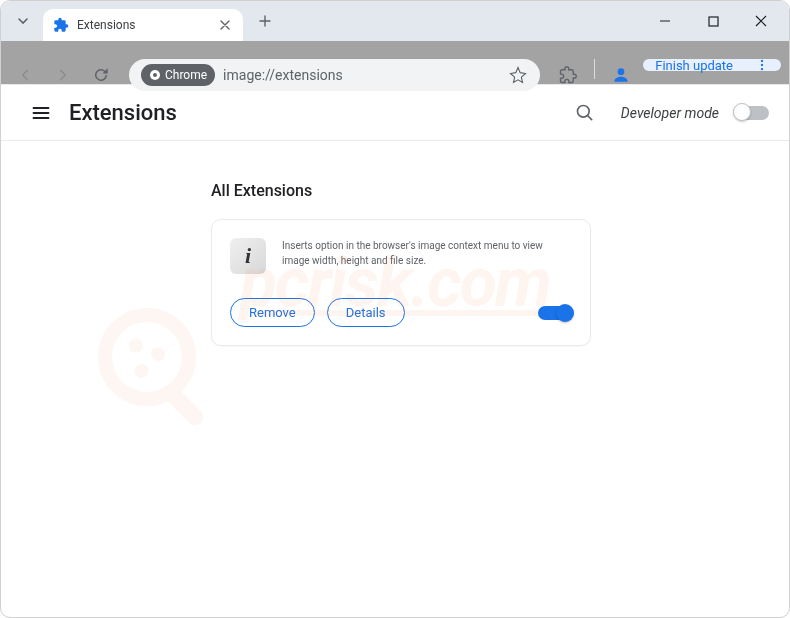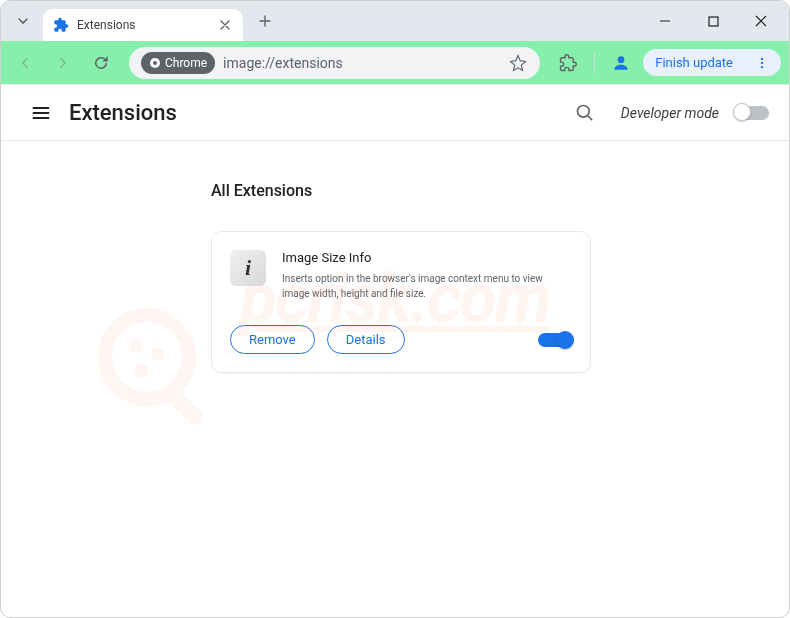--- a/index.html
+++ b/index.html
@@ -10,21 +10,21 @@
 .tab-dropdown { width: 28px; height: 28px; display: flex; align-items: center; justify-content: center; border-radius: 6px; cursor: pointer; }
 .tab { background: #fff; height: 32px; border-radius: 10px 10px 0 0; display: flex; align-items: center; padding: 0 10px; margin-left: 6px; min-width: 200px; position: relative; margin-top: 8px; }
 .tab-icon { width: 16px; height: 16px; margin-right: 8px; }
 .tab-title { font-size: 12px; color: #3c4043; flex: 1; }
 .tab-close { width: 16px; height: 16px; display: flex; align-items: center; justify-content: center; cursor: pointer; }
 .new-tab { width: 28px; height: 28px; display: flex; align-items: center; justify-content: center; cursor: pointer; margin-left: 8px; border-radius: 50%; }
 .win-controls { margin-left: auto; display: flex; gap: 8px; }
 .win-btn { width: 40px; height: 30px; display: flex; align-items: center; justify-content: center; cursor: pointer; }
 
 
-.toolbar { height: 44px; background: #86efac; display: flex; align-items: center; padding: 0 8px; gap: 6px; border-bottom: 1px solid #e8eaed; }
+.toolbar { height: 44px; background: #a3a3a3; display: flex; padding: 18px 8px; gap: 6px; border-bottom: 1px solid #e8eaed; }
 .nav-btn { width: 32px; height: 32px; display: flex; align-items: center; justify-content: center; border-radius: 50%; cursor: pointer; }
 .nav-btn.disabled { opacity: 0.35; cursor: default; }
 .omnibox { flex: 1; height: 32px; background: #f1f3f4; border-radius: 16px; display: flex; align-items: center; padding: 0 12px; gap: 8px; margin: 0 6px; }
 .chrome-chip { display: flex; align-items: center; gap: 4px; background: #5f6368; color: #fff; font-size: 12px; padding: 2px 8px; border-radius: 12px; height: 22px; }
 .url-text { font-size: 14px; color: #5f6368; flex: 1; }
 .omni-icon { width: 20px; height: 20px; display: flex; align-items: center; justify-content: center; cursor: pointer; }
 .toolbar-icon { width: 32px; height: 32px; display: flex; align-items: center; justify-content: center; border-radius: 50%; cursor: pointer; }
 .profile-sep { width: 1px; height: 20px; background: #dadce0; margin: 0 4px; }
 .finish-btn { background: #e8f0fe; color: #1a73e8; font-size: 13px; padding: 6px 12px; border-radius: 16px; display: flex; align-items: center; gap: 22px; cursor: pointer; border: none; }
 
@@ -33,21 +33,21 @@
 .hamburger { width: 40px; height: 40px; display: flex; align-items: center; justify-content: center; cursor: pointer; }
 .page-title { font-size: 22px; color: #202124; font-weight: 500; margin-left: 8px; }
 .header-right { margin-left: auto; display: flex; align-items: center; gap: 16px; }
 .search-btn { width: 40px; height: 40px; display: flex; align-items: center; justify-content: center; cursor: pointer; }
 .dev-label { font-size: 14px; color: #3c4043; font-style: italic; }
 .toggle { width: 34px; height: 14px; background: #bdc1c6; border-radius: 8px; position: relative; cursor: pointer; }
 .toggle-knob { width: 18px; height: 18px; background: #fff; border: 1px solid #bdc1c6; border-radius: 50%; position: absolute; top: -3px; left: -2px; box-shadow: 0 1px 2px rgba(0,0,0,0.2); }
 
 
 .content { padding: 40px 60px; position: relative; }
-.section-label { font-size: 16px; color: #202124; margin-left: 150px; margin-bottom: 31px; font-weight: 500; }
+.section-label { font-size: 16px; color: #202124; margin-left: 150px; margin-bottom: 19px; font-weight: 500; }
 .ext-card { width: 380px; margin-left: 150px; background: #fff; border: 1px solid #e8eaed; border-radius: 10px; padding: 18px; box-shadow: 0 1px 2px rgba(0,0,0,0.04); }
 .ext-top { display: flex; gap: 16px; }
 .ext-icon { width: 36px; height: 36px; background: linear-gradient(135deg,#f0f0f0,#d8d8d8); border-radius: 6px; display: flex; align-items: center; justify-content: center; font-family: Georgia, serif; font-style: italic; font-weight: bold; font-size: 22px; color: #333; flex-shrink: 0; }
 .ext-name { font-size: 13px; color: #202124; margin-bottom: 6px; }
 .ext-desc { font-size: 10px; color: #5f6368; line-height: 1.5; }
 .ext-bottom { display: flex; align-items: center; margin-top: 24px; gap: 12px; }
 .pill-btn { border: 1px solid #1a73e8; color: #1a73e8; background: #fff; font-size: 13px; padding: 6px 18px; border-radius: 18px; cursor: pointer; }
 .ext-toggle { margin-left: auto; width: 34px; height: 14px; background: #1a73e8; border-radius: 8px; position: relative; cursor: pointer; }
 .ext-toggle::before { content:''; position:absolute; width:18px; height:18px; background:#1a73e8; border-radius:50%; top:-2px; right:-2px; box-shadow:0 1px 2px rgba(0,0,0,.25); }
 
@@ -186,21 +186,20 @@
       <circle cx="36" cy="50" r="5" fill="#e07030"></circle>
   </svg>
   <div class="watermark">pcrisk.com</div>
 
   <div class="section-label">All Extensions</div>
 
   <div class="ext-card">
     <div class="ext-top">
       <div class="ext-icon">i</div>
       <div>
-        <div class="ext-name">Image Size Info</div>
         <div class="ext-desc">Inserts option in the browser's image context menu to view image width, height and file size.</div>
       </div>
     </div>
     <div class="ext-bottom">
       <button class="pill-btn">Remove</button>
       <button class="pill-btn">Details</button>
       <div class="ext-toggle"></div>
     </div>
   </div>
 </div>

